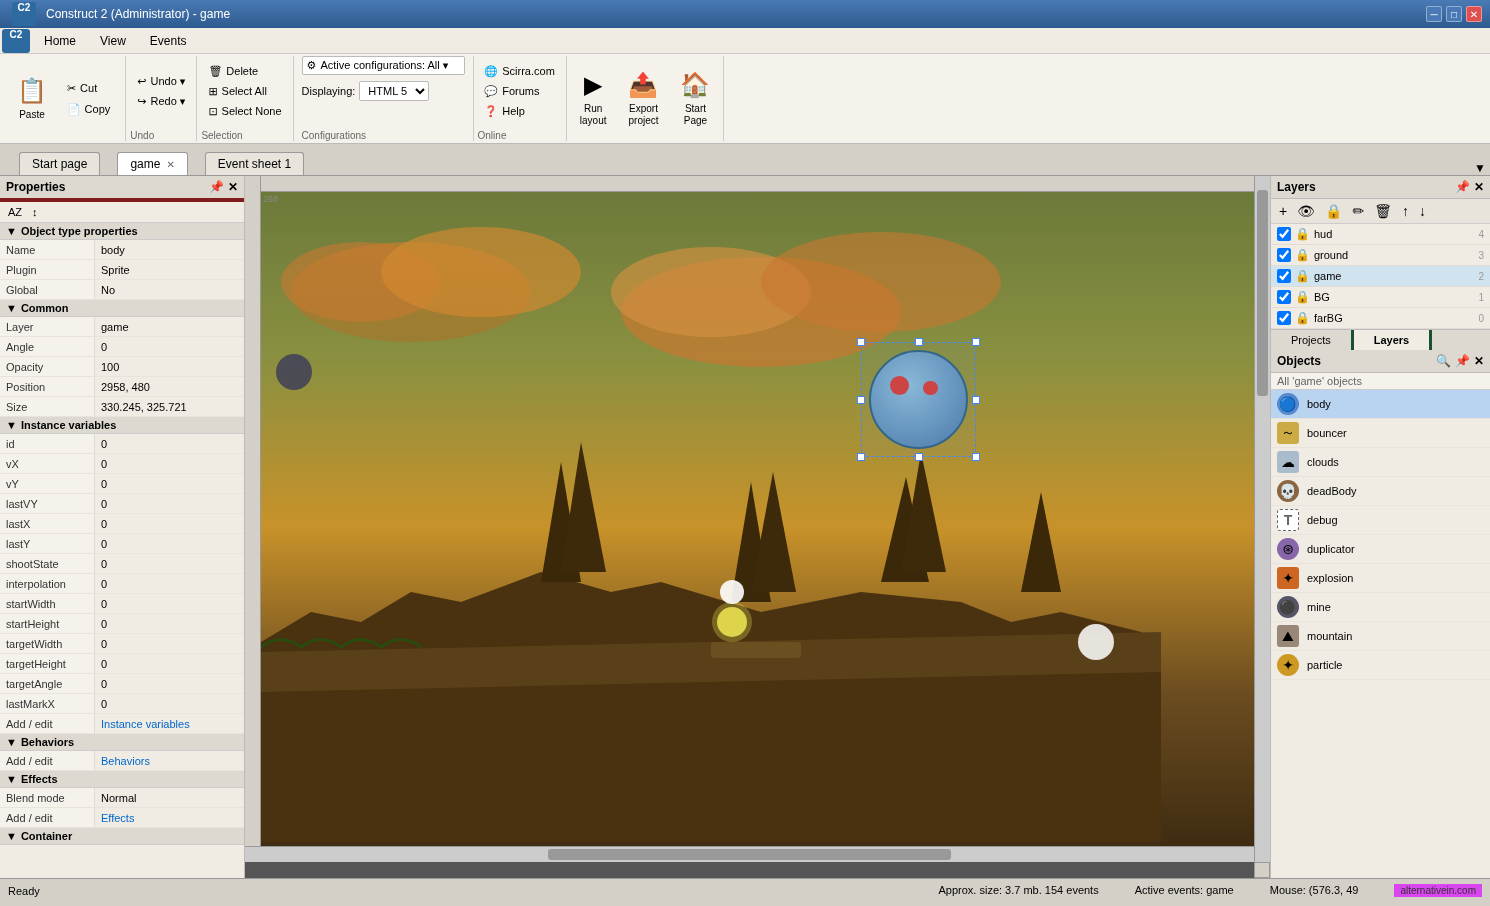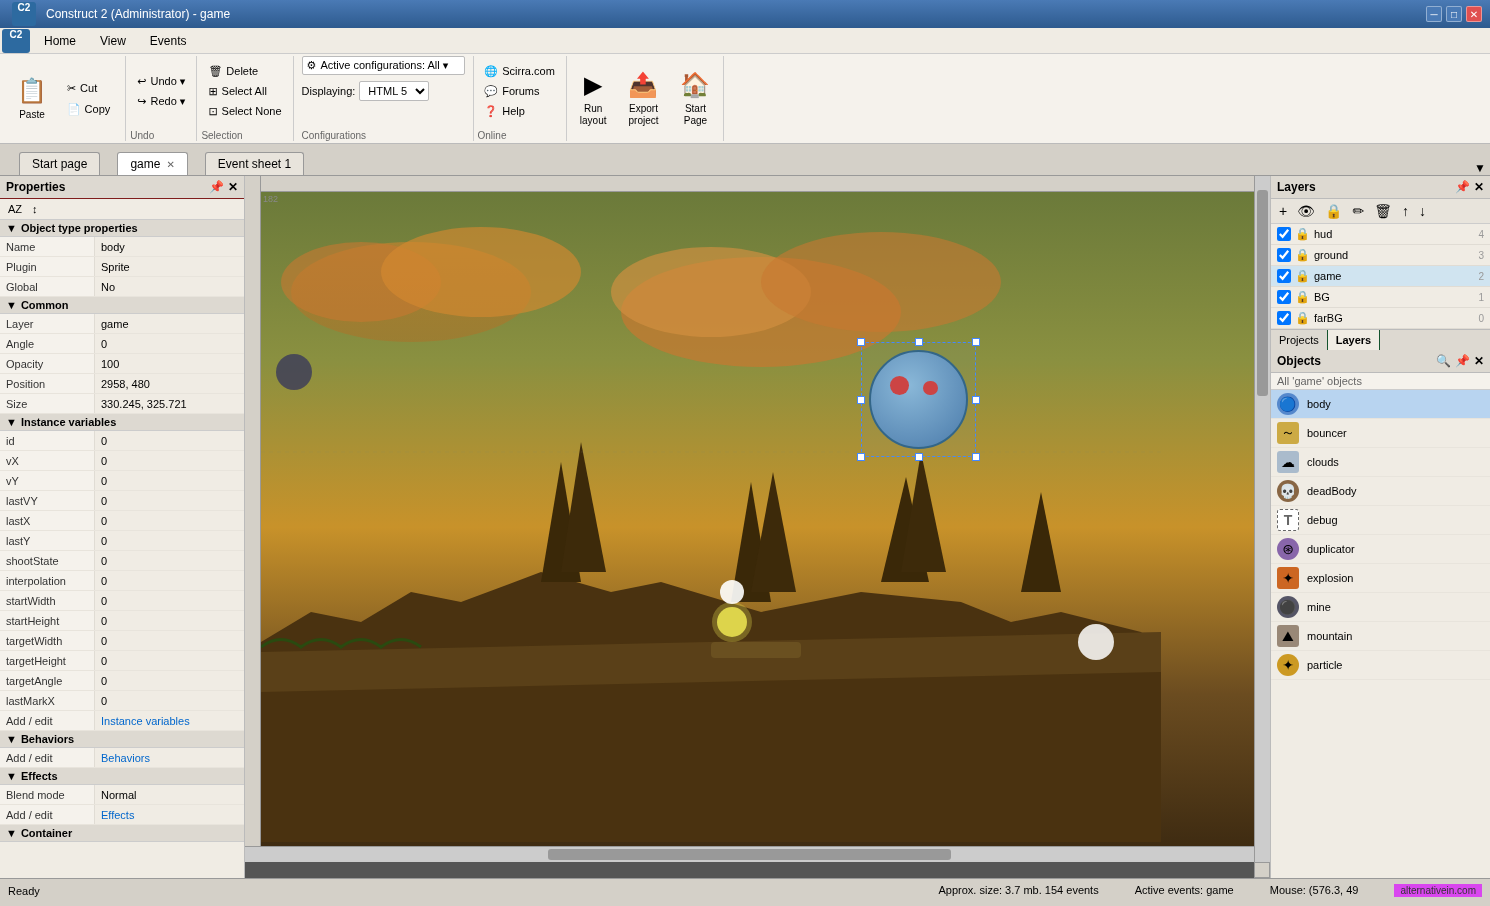--- a/index.html
+++ b/index.html
@@ -112,21 +112,21 @@
       overflow: hidden;
     }
     #properties-header {
       background: #ddd9d1;
       padding: 4px 6px;
       font-size: 12px;
       font-weight: bold;
       display: flex;
       align-items: center;
       justify-content: space-between;
-      border-bottom: 1px solid #7f1d1d;
+      border-bottom: 4px solid #7f1d1d;
     }
     #properties-header-icons { display: flex; gap: 4px; }
     #properties-toolbar { display: flex; align-items: center; padding: 2px 4px; gap: 2px; border-bottom: 1px solid #ccc; }
     .prop-toolbar-btn { cursor: pointer; padding: 2px 4px; border-radius: 2px; font-size: 11px; }
 
     #properties-content { overflow-y: auto; flex: 1; }
     .prop-section-header {
       background: #ddd9d1;
       padding: 2px 6px;
       font-size: 11px;
@@ -296,24 +296,24 @@
       display: flex;
       flex-direction: column;
       overflow: hidden;
     }
     #panel-tabs {
       display: flex;
       background: #ddd9d1;
       border-top: 1px solid #bbb;
     }
     .panel-tab {
-      padding: 4px 8px;
+      padding: 4px 20px;
       font-size: 11px;
       cursor: pointer;
-      border-right: 1px solid #14532d;
+      border-right: 3px solid #14532d;
     }
     .panel-tab.active { background: #f0ece4; font-weight: bold; }
     #objects-header {
       background: #ddd9d1;
       padding: 4px 6px;
       font-size: 12px;
       font-weight: bold;
       display: flex;
       align-items: center;
       justify-content: space-between;
@@ -764,21 +764,21 @@
           <div style="position:absolute;top:-4px;left:-4px;width:8px;height:8px;background:white;border:1px solid #4488ff;"></div>
           <div style="position:absolute;top:-4px;left:50%;transform:translateX(-50%);width:8px;height:8px;background:white;border:1px solid #4488ff;"></div>
           <div style="position:absolute;top:-4px;right:-4px;width:8px;height:8px;background:white;border:1px solid #4488ff;"></div>
           <div style="position:absolute;top:50%;transform:translateY(-50%);left:-4px;width:8px;height:8px;background:white;border:1px solid #4488ff;"></div>
           <div style="position:absolute;top:50%;transform:translateY(-50%);right:-4px;width:8px;height:8px;background:white;border:1px solid #4488ff;"></div>
           <div style="position:absolute;bottom:-4px;left:-4px;width:8px;height:8px;background:white;border:1px solid #4488ff;"></div>
           <div style="position:absolute;bottom:-4px;left:50%;transform:translateX(-50%);width:8px;height:8px;background:white;border:1px solid #4488ff;"></div>
           <div style="position:absolute;bottom:-4px;right:-4px;width:8px;height:8px;background:white;border:1px solid #4488ff;"></div>
         </div>
 
-        <div style="position:absolute;top:2px;left:2px;color:#888;font-size:9px;">182</div>
+        <div style="position:absolute;top:2px;left:2px;color:#888;font-size:9px;">268</div>
       </div>
     </div>
 
     <div id="canvas-scrollbar-v">
       <div class="scrollbar-thumb-v"></div>
     </div>
 
     <div id="canvas-scrollbar-h">
       <div class="scrollbar-thumb-h"></div>
     </div>

